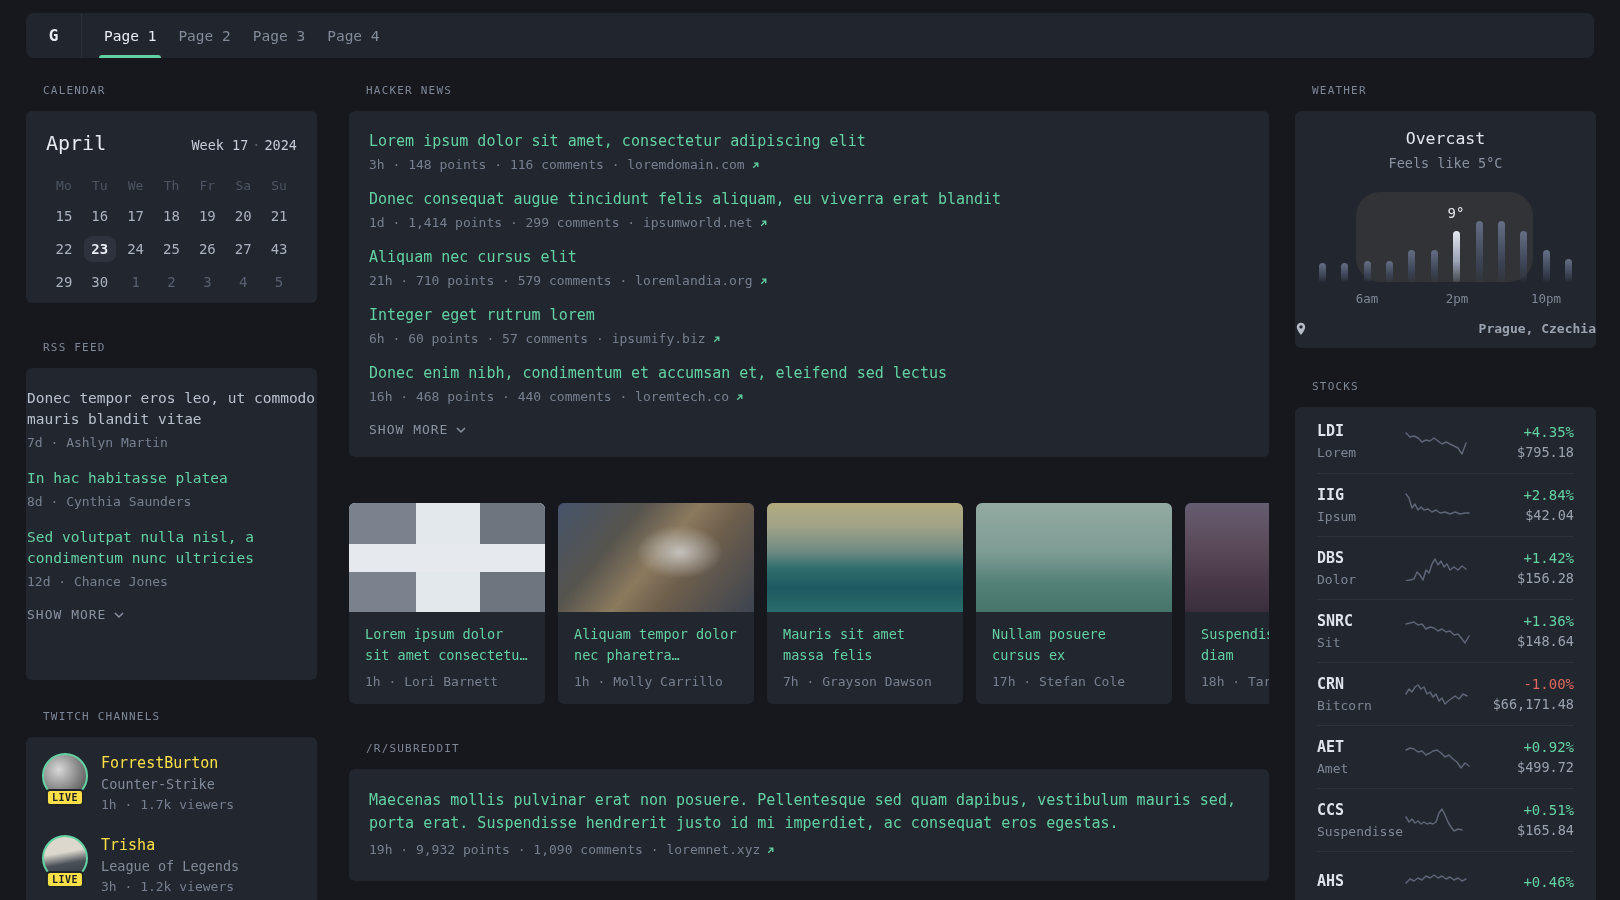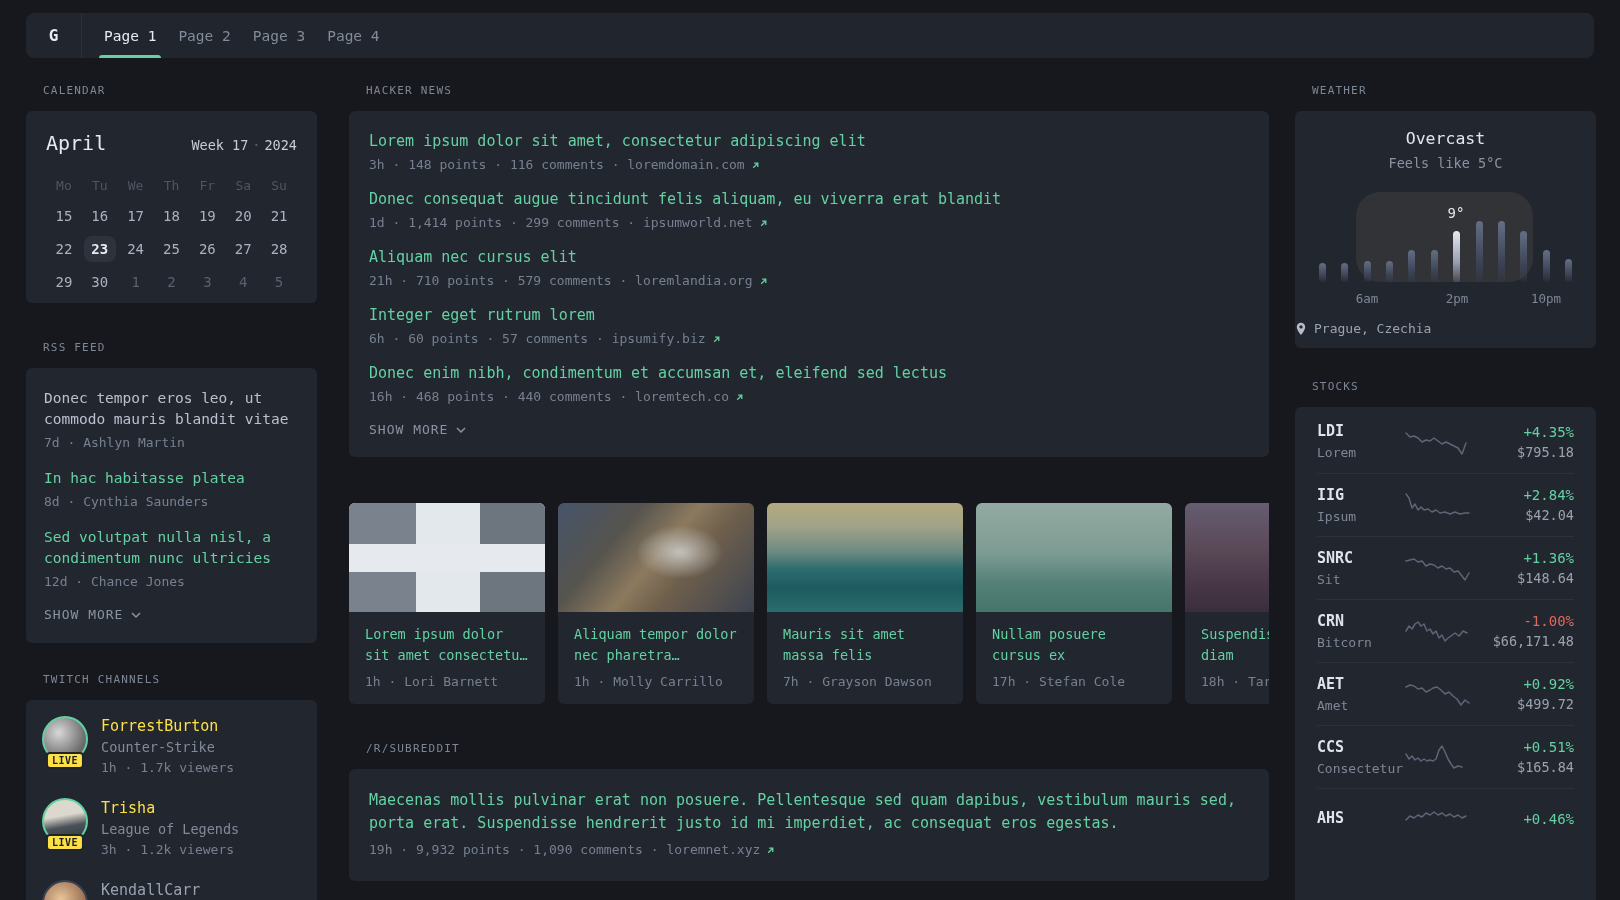--- a/index.html
+++ b/index.html
@@ -45,21 +45,21 @@
 
   
   .feed-title { color:#63d1a2; font-size:14.5px; line-height:21px; cursor:pointer; }
   .feed-title.read { color:#b9c1ce; }
   .feed-meta { color:#768090; font-size:13px; line-height:18px; margin-top:4px; }
   .show-more { display:flex; align-items:center; gap:7px; color:#8a93a2; font-size:13px;
                letter-spacing:1px; margin-top:16px; cursor:pointer; }
   .chev { stroke:#8a93a2; }
 
   
-  .rss-card { padding:20px 18px; height:275px; }
+  .rss-card { padding:20px 1px; height:312px; }
   .rss-item + .rss-item { margin-top:16px; }
 
   
   .twitch-card { padding:16px 16px; height:240px; }
   .tw-row { display:flex; gap:13px; margin-bottom:21px; }
   .tw-avatar-wrap { position:relative; width:46px; height:46px; flex:0 0 46px; }
   .tw-avatar { width:46px; height:46px; border-radius:50%; border:2px solid #63d1a2; }
   .tw-avatar.offline { border-color:#3a4250; }
   .av1 { background:radial-gradient(circle at 35% 35%, #d8d8d8, #7a7a7a 60%, #3f3f3f); }
   .av2 { background:linear-gradient(170deg,#ddd8ce 38%,#4a5158 62%,#2e3338); }
@@ -116,22 +116,22 @@
                 background:rgba(255,230,160,0.07); border-radius:24px; }
   .w-bars { position:absolute; inset:0; display:flex; justify-content:space-between; align-items:flex-end; }
   .w-bar { width:7px; border-radius:4px 4px 2px 2px;
            background:linear-gradient(180deg,#646e85,#3a4152 70%, rgba(58,65,82,0.15)); }
   .w-bar.current { background:linear-gradient(180deg,#e6e9f0,#9aa1b4 60%, rgba(154,161,180,0.2)); }
   .w-temp { position:absolute; top:13px; left:137px; transform:translateX(-50%);
             color:#e6e9ee; font-size:14px; }
   .w-hours { position:relative; margin:10px 24px 0; height:14px; }
   .w-hour { position:absolute; transform:translateX(-50%); color:#7e8796; font-size:12.5px; line-height:14px; }
   .w-hour.h1 { left:48px; } .w-hour.h2 { left:138px; } .w-hour.h3 { left:227px; }
-  .w-loc { display:flex; justify-content:flex-start; align-items:center; gap:7px;
-           margin-top:15px; color:#9aa3b0; font-size:13px; }
+  .w-loc { display:flex; justify-content:space-between; align-items:center; 
+           margin-top:15px; color:#9aa3b0; font-size:13px;font-weight:bold; }
   .pin { fill:#b6bdc9; }
 
   
   .stocks-section { margin-top:32px; }
   .stocks-card { padding:3px 22px 0; height:560px; }
   .stock-row { display:flex; align-items:center; height:63px; cursor:pointer; }
   .stock-row + .stock-row { border-top:1px solid rgba(255,255,255,0.055); }
   .stock-id { width:88px; }
   .stock-ticker { color:#dfe3ea; font-size:15px; font-weight:bold; line-height:19px; }
   .stock-name { color:#7e8796; font-size:13px; line-height:17px; margin-top:3px; }
@@ -181,21 +181,21 @@
         <div class="cal-day">18</div>
         <div class="cal-day">19</div>
         <div class="cal-day">20</div>
         <div class="cal-day">21</div>
         <div class="cal-day">22</div>
         <div class="cal-day sel">23</div>
         <div class="cal-day">24</div>
         <div class="cal-day">25</div>
         <div class="cal-day">26</div>
         <div class="cal-day">27</div>
-        <div class="cal-day">28</div>
+        <div class="cal-day">43</div>
         <div class="cal-day">29</div>
         <div class="cal-day">30</div>
         <div class="cal-day muted">1</div>
         <div class="cal-day muted">2</div>
         <div class="cal-day muted">3</div>
         <div class="cal-day muted">4</div>
         <div class="cal-day muted">5</div>
       </div>
     </div>
 
@@ -433,20 +433,33 @@
           </div>
           <svg class="spark" viewBox="0 0 65 26">
               <polyline points="1,2 4,6 7,16 10,12 13,18 16,15 19,18 23,17 27,20 31,18 35,21 40,20 45,22 50,20 55,22 60,21 64,21"></polyline>
             </svg>
           <div class="stock-right">
             <div class="stock-change">+2.84%</div>
             <div class="stock-price">$42.04</div>
           </div>
         </div>
 
+        <div class="stock-row">
+          <div class="stock-id">
+            <div class="stock-ticker">DBS</div>
+            <div class="stock-name">Dolor</div>
+          </div>
+          <svg class="spark" viewBox="0 0 65 26">
+              <polyline points="1,26 5,25 9,24 12,17 15,20 18,25 21,15 24,18 27,9 30,4 33,10 36,6 39,12 42,9 45,15 49,12 53,15 57,11 61,14"></polyline>
+            </svg>
+          <div class="stock-right">
+            <div class="stock-change">+1.42%</div>
+            <div class="stock-price">$156.28</div>
+          </div>
+        </div>
 
         <div class="stock-row">
           <div class="stock-id">
             <div class="stock-ticker">SNRC</div>
             <div class="stock-name">Sit</div>
           </div>
           <svg class="spark" viewBox="0 0 65 26">
               <polyline points="1,6 5,5 9,4 13,7 17,6 21,11 25,9 29,10 33,13 37,11 41,14 45,13 49,17 53,16 57,21 60,25 64,18"></polyline>
             </svg>
           <div class="stock-right">
@@ -479,21 +492,21 @@
             </svg>
           <div class="stock-right">
             <div class="stock-change">+0.92%</div>
             <div class="stock-price">$499.72</div>
           </div>
         </div>
 
         <div class="stock-row">
           <div class="stock-id">
             <div class="stock-ticker">CCS</div>
-            <div class="stock-name">Consectetur</div>
+            <div class="stock-name">Suspendisse</div>
           </div>
           <svg class="spark" viewBox="0 0 65 26">
               <polyline points="1,10 4,15 7,12 10,16 13,14 16,17 19,15 22,17 25,16 28,17 31,15 34,6 37,2 40,8 43,15 46,20 49,24 53,22 57,23"></polyline>
             </svg>
           <div class="stock-right">
             <div class="stock-change">+0.51%</div>
             <div class="stock-price">$165.84</div>
           </div>
         </div>
 

